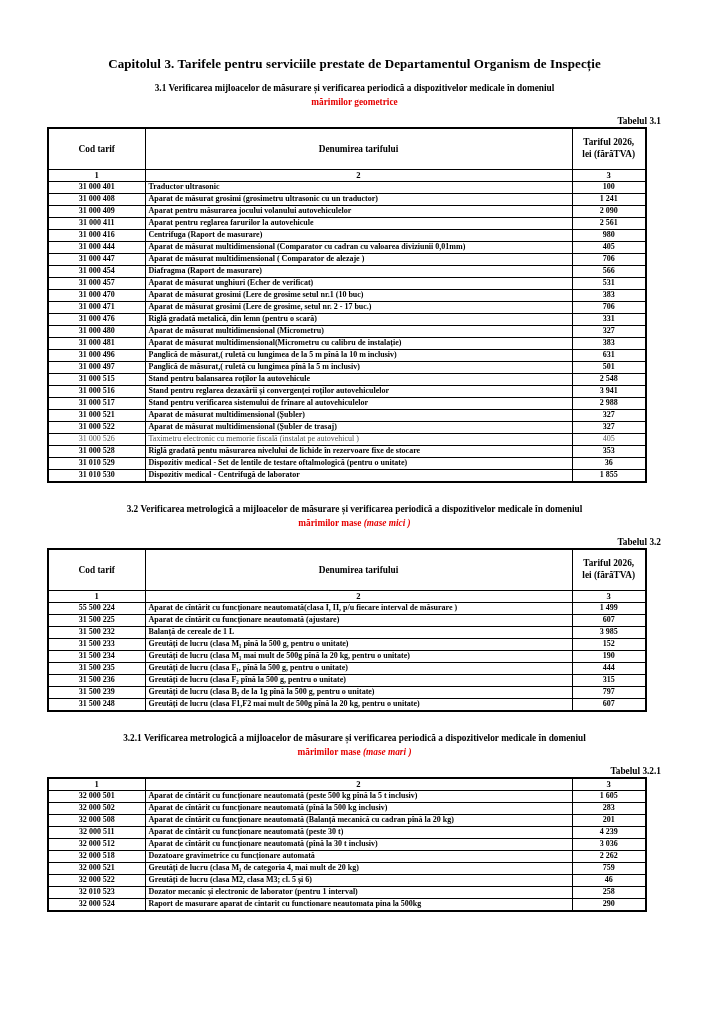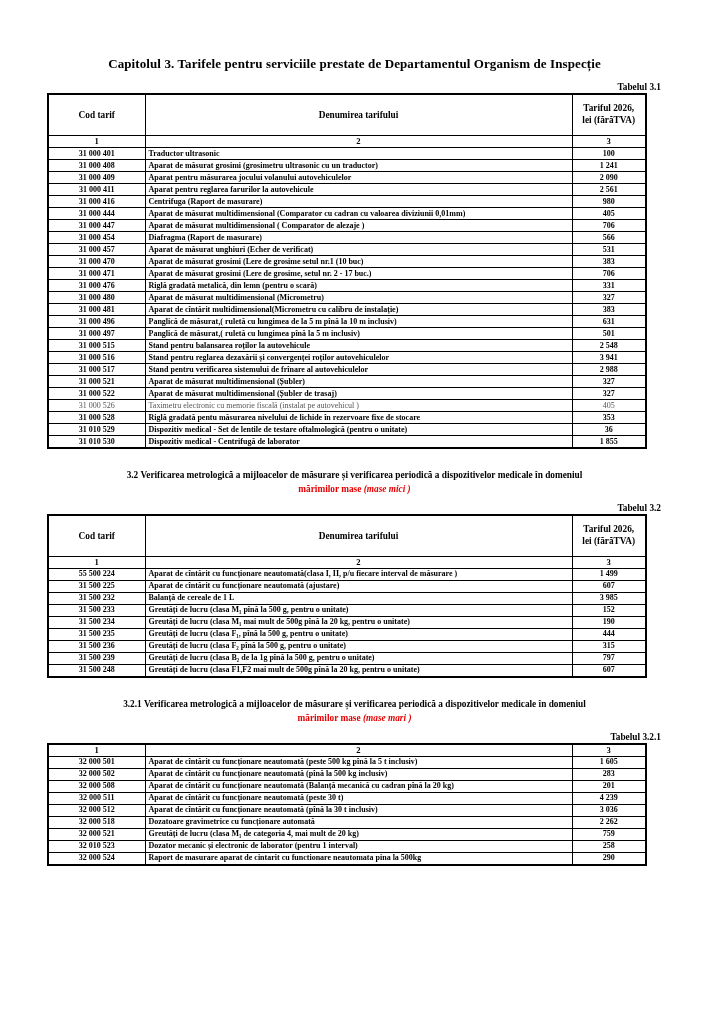--- a/index.html
+++ b/index.html
@@ -49,20 +49,24 @@
   tr.muted td { font-weight: normal; color: #555; }
 </style>
 </head>
 <body>
 
 <div class="page">
 
   <div class="chapter-title">Capitolul 3.  Tarifele pentru serviciile prestate de Departamentul Organism de Inspecție</div>
 
   <div class="section">
+    <div class="section-heading">
+      <span>3.1 Verificarea mijloacelor de măsurare și verificarea periodică a dispozitivelor medicale în domeniul</span><br>
+      <span class="red-line"><span>mărimilor geometrice</span> <span class="it"></span></span>
+    </div>
     <div class="table-label">Tabelul 3.1</div>
     <table class="tariff">
       <colgroup>
           <col style="width:97px">
           <col style="width:427px">
           <col style="width:74px">
         </colgroup>
       <thead>
         <tr class="header-row">
           <th>Cod tarif</th>
@@ -137,21 +141,21 @@
             <td class="cell-name">Riglă gradată metalică, din lemn (pentru o scară)</td>
             <td class="cell-value">331</td>
           </tr>
           <tr>
             <td class="cell-code">31 000 480</td>
             <td class="cell-name">Aparat de măsurat multidimensional (Micrometru)</td>
             <td class="cell-value">327</td>
           </tr>
           <tr>
             <td class="cell-code">31 000 481</td>
-            <td class="cell-name">Aparat de cîntărit multidimensional(Micrometru cu calibru de instalație)</td>
+            <td class="cell-name">Aparat de măsurat multidimensional(Micrometru cu calibru de instalație)</td>
             <td class="cell-value">383</td>
           </tr>
           <tr>
             <td class="cell-code">31 000 496</td>
             <td class="cell-name">Panglică de măsurat,( ruletă cu lungimea de la 5 m pînă la 10 m inclusiv)</td>
             <td class="cell-value">631</td>
           </tr>
           <tr>
             <td class="cell-code">31 000 497</td>
             <td class="cell-name">Panglică de măsurat,( ruletă cu lungimea pînă la 5 m inclusiv)</td>
@@ -330,20 +334,25 @@
             <td class="cell-code">32 000 518</td>
             <td class="cell-name">Dozatoare gravimetrice cu funcționare automată</td>
             <td class="cell-value">2 262</td>
           </tr>
           <tr>
             <td class="cell-code">32 000 521</td>
             <td class="cell-name">Greutăți de lucru (clasa M₁  de categoria 4, mai mult de 20 kg)</td>
             <td class="cell-value">759</td>
           </tr>
           <tr>
+            <td class="cell-code">32 000 522</td>
+            <td class="cell-name">Greutăți de lucru (clasa M2, clasa M3; cl. 5 și 6)</td>
+            <td class="cell-value">46</td>
+          </tr>
+          <tr>
             <td class="cell-code">32 010 523</td>
             <td class="cell-name">Dozator mecanic și electronic de laborator (pentru 1 interval)</td>
             <td class="cell-value">258</td>
           </tr>
           <tr>
             <td class="cell-code">32 000 524</td>
             <td class="cell-name">Raport de masurare aparat de cintarit cu functionare neautomata pina la 500kg</td>
             <td class="cell-value">290</td>
           </tr>
         </tbody>

